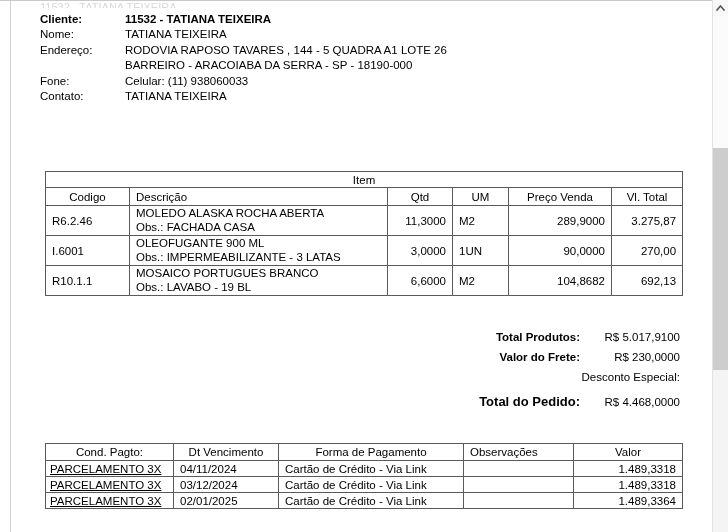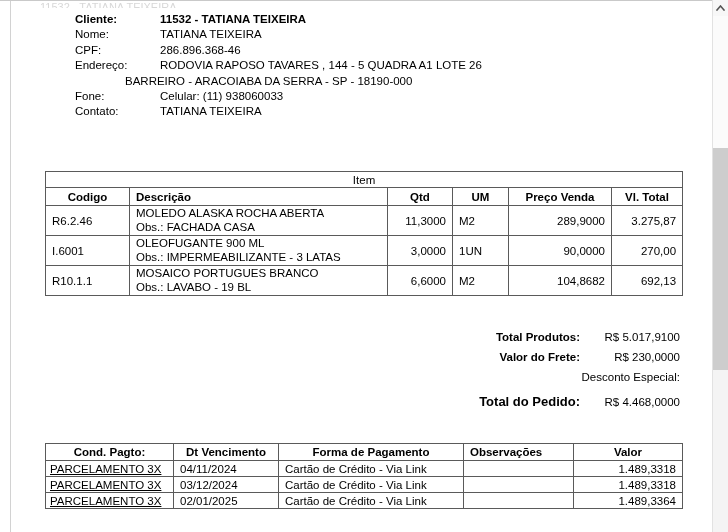--- a/index.html
+++ b/index.html
@@ -55,21 +55,20 @@
     width: 620px;
     font-size: 11.5px;
     color: #000;
     line-height: 15.4px;
   }
   .hdr-row { display: flex; align-items: flex-start; }
   .hdr-label {
     width: 85px;
     flex: 0 0 85px;
     white-space: nowrap;
-    margin-left: 35px;
   }
   .hdr-label.bold { font-weight: bold; }
   .hdr-value { flex: 1 1 auto; white-space: nowrap; }
   .hdr-value.bold { font-weight: bold; }
   .hdr-cont { padding-left: 85px; white-space: nowrap; }
 
   
   table.doc {
     border-collapse: collapse;
     font-size: 11.5px;
@@ -78,21 +77,21 @@
     table-layout: fixed;
   }
   table.doc td, table.doc th {
     border: 1px solid #5a5a5a;
     padding: 1px 4px;
     font-weight: normal;
     vertical-align: middle;
     overflow: hidden;
     white-space: nowrap;
   }
-  table.doc th { font-weight: bold; text-align: center; }
+  table.doc th { font-weight: normal; text-align: center; }
 
   
   #item-table-wrap {
     position: absolute;
     left: 45px;
     top: 170px;
     width: 637px;
   }
   #item-table { width: 637px; }
   #item-table .grp-head { text-align: center; font-weight: normal; height: 16px; }
@@ -200,24 +199,20 @@
   <div id="header-block">
     <div class="hdr-row">
       <span class="hdr-label bold">Cliente:</span>
       <span class="hdr-value bold">11532 - TATIANA TEIXEIRA</span>
     </div>
     <div class="hdr-row">
       <span class="hdr-label">Nome:</span>
       <span class="hdr-value">TATIANA TEIXEIRA</span>
     </div>
     <div class="hdr-row">
-      <span class="hdr-label">CPF:</span>
-      <span class="hdr-value">286.896.368-46</span>
-    </div>
-    <div class="hdr-row">
       <span class="hdr-label">Endereço:</span>
       <span class="hdr-value">RODOVIA RAPOSO TAVARES , 144 - 5   QUADRA A1 LOTE 26</span>
     </div>
     <div class="hdr-cont">BARREIRO - ARACOIABA DA SERRA - SP - 18190-000</div>
     <div class="hdr-row">
       <span class="hdr-label">Fone:</span>
       <span class="hdr-value">Celular: (11) 938060033</span>
     </div>
     <div class="hdr-row">
       <span class="hdr-label">Contato:</span>

